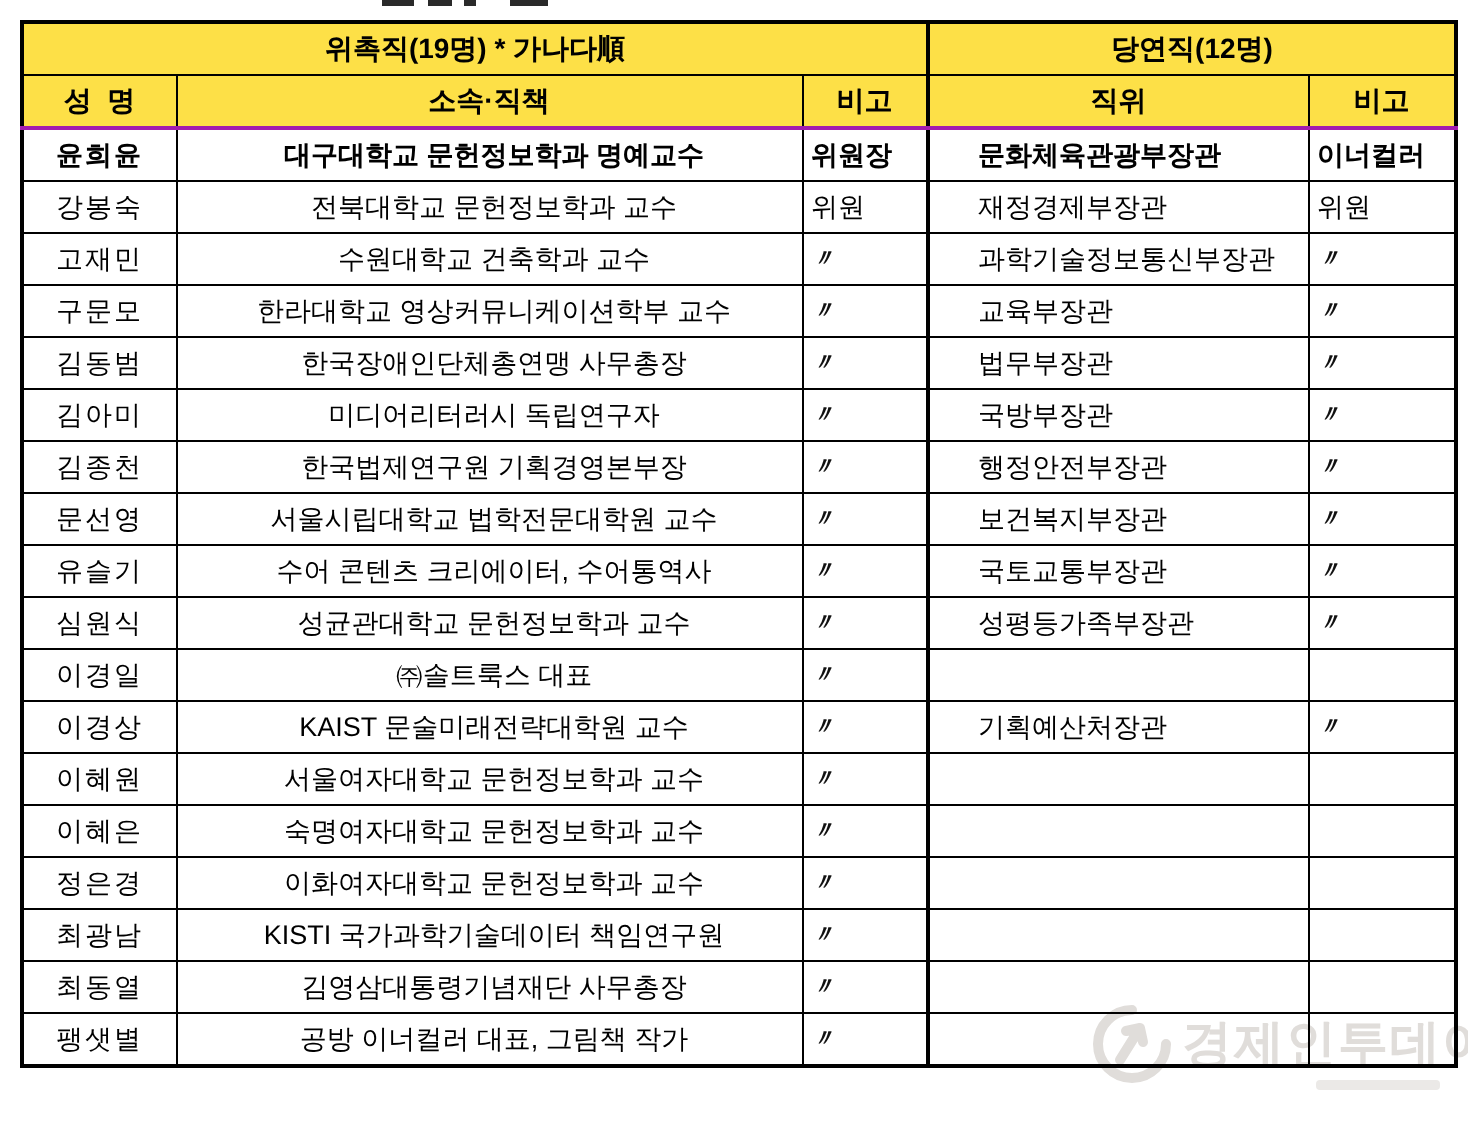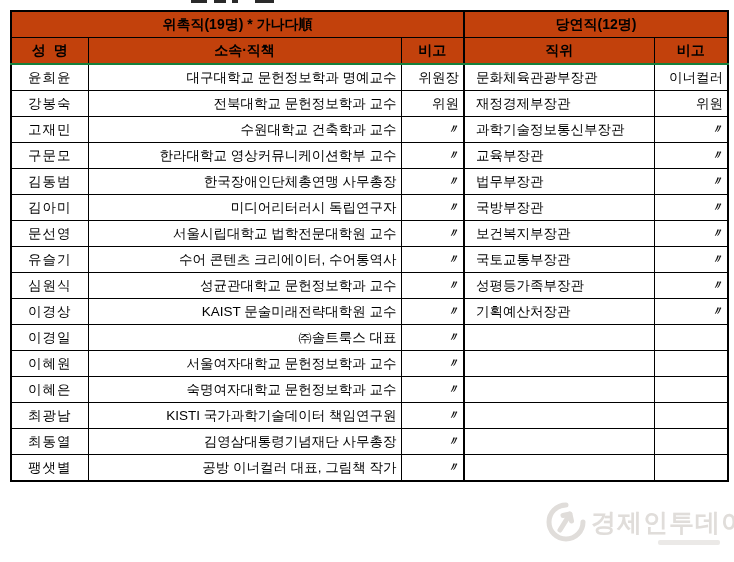--- a/index.html
+++ b/index.html
@@ -35,35 +35,35 @@
   th,td{
     border:1px solid #000;
     height:25px;
     padding:0 4px;
     font-size:13.5px;
     color:#000;
     overflow:hidden;
     white-space:nowrap;
   }
   thead th{
-    background:#c2410c;
+    background:#fde047;
     font-weight:bold;
     font-size:14px;
     text-align:center;
     white-space:pre;
   }
-  thead tr.colhead th{border-bottom:2px solid #15803d;}
+  thead tr.colhead th{border-bottom:2px solid #a21caf;}
   .sec-divider{border-left:2px solid #000 !important;margin-top:48px;}
 
   td.cell-name{text-align:center;letter-spacing:1px;}
-  td.cell-affil{text-align:right;padding-left:9px;}
-  td.cell-note{text-align:right;}
-  td.cell-pos{text-align:left;padding-left:11px;}
+  td.cell-affil{text-align:center;padding-left:9px;}
+  td.cell-note{text-align:left;}
+  td.cell-pos{text-align:left;padding-left:24px;}
   td.ditto{font-style:italic;font-size:12px;font-weight:bold;color:#111;}
-  tr.bold-row td{font-weight:normal;}
+  tr.bold-row td{font-weight:bold;}
 
   
   .watermark{
     position:absolute;left:546px;top:502px;
     display:flex;align-items:center;gap:5px;
     color:#e0ddda;
     mix-blend-mode:multiply;
     pointer-events:none;
   }
   .wm-icon{width:40px;height:40px;flex:0 0 auto;}
@@ -144,20 +144,27 @@
           <td class="cell-note ditto">〃</td>
         </tr>
         <tr>
           <td class="cell-name">김아미</td>
           <td class="cell-affil">미디어리터러시 독립연구자</td>
           <td class="cell-note ditto">〃</td>
           <td class="cell-pos sec-divider">국방부장관</td>
           <td class="cell-note ditto">〃</td>
         </tr>
         <tr>
+          <td class="cell-name">김종천</td>
+          <td class="cell-affil">한국법제연구원 기획경영본부장</td>
+          <td class="cell-note ditto">〃</td>
+          <td class="cell-pos sec-divider">행정안전부장관</td>
+          <td class="cell-note ditto">〃</td>
+        </tr>
+        <tr>
           <td class="cell-name">문선영</td>
           <td class="cell-affil">서울시립대학교 법학전문대학원 교수</td>
           <td class="cell-note ditto">〃</td>
           <td class="cell-pos sec-divider">보건복지부장관</td>
           <td class="cell-note ditto">〃</td>
         </tr>
         <tr>
           <td class="cell-name">유슬기</td>
           <td class="cell-affil">수어 콘텐츠 크리에이터, 수어통역사</td>
           <td class="cell-note ditto">〃</td>
@@ -165,43 +172,50 @@
           <td class="cell-note ditto">〃</td>
         </tr>
         <tr>
           <td class="cell-name">심원식</td>
           <td class="cell-affil">성균관대학교 문헌정보학과 교수</td>
           <td class="cell-note ditto">〃</td>
           <td class="cell-pos sec-divider">성평등가족부장관</td>
           <td class="cell-note ditto">〃</td>
         </tr>
         <tr>
+          <td class="cell-name">이경일</td>
+          <td class="cell-affil">㈜솔트룩스 대표</td>
+          <td class="cell-note ditto">〃</td>
+          <td class="cell-pos sec-divider"></td>
+          <td class="cell-note"></td>
+        </tr>
+        <tr>
           <td class="cell-name">이경상</td>
           <td class="cell-affil">KAIST 문술미래전략대학원 교수</td>
           <td class="cell-note ditto">〃</td>
           <td class="cell-pos sec-divider">기획예산처장관</td>
           <td class="cell-note ditto">〃</td>
         </tr>
         <tr>
-          <td class="cell-name">이경일</td>
-          <td class="cell-affil">㈜솔트룩스 대표</td>
-          <td class="cell-note ditto">〃</td>
-          <td class="cell-pos sec-divider"></td>
-          <td class="cell-note"></td>
-        </tr>
-        <tr>
           <td class="cell-name">이혜원</td>
           <td class="cell-affil">서울여자대학교 문헌정보학과 교수</td>
           <td class="cell-note ditto">〃</td>
           <td class="cell-pos sec-divider"></td>
           <td class="cell-note"></td>
         </tr>
         <tr>
           <td class="cell-name">이혜은</td>
           <td class="cell-affil">숙명여자대학교 문헌정보학과 교수</td>
+          <td class="cell-note ditto">〃</td>
+          <td class="cell-pos sec-divider"></td>
+          <td class="cell-note"></td>
+        </tr>
+        <tr>
+          <td class="cell-name">정은경</td>
+          <td class="cell-affil">이화여자대학교 문헌정보학과 교수</td>
           <td class="cell-note ditto">〃</td>
           <td class="cell-pos sec-divider"></td>
           <td class="cell-note"></td>
         </tr>
         <tr>
           <td class="cell-name">최광남</td>
           <td class="cell-affil">KISTI 국가과학기술데이터 책임연구원</td>
           <td class="cell-note ditto">〃</td>
           <td class="cell-pos sec-divider"></td>
           <td class="cell-note"></td>

